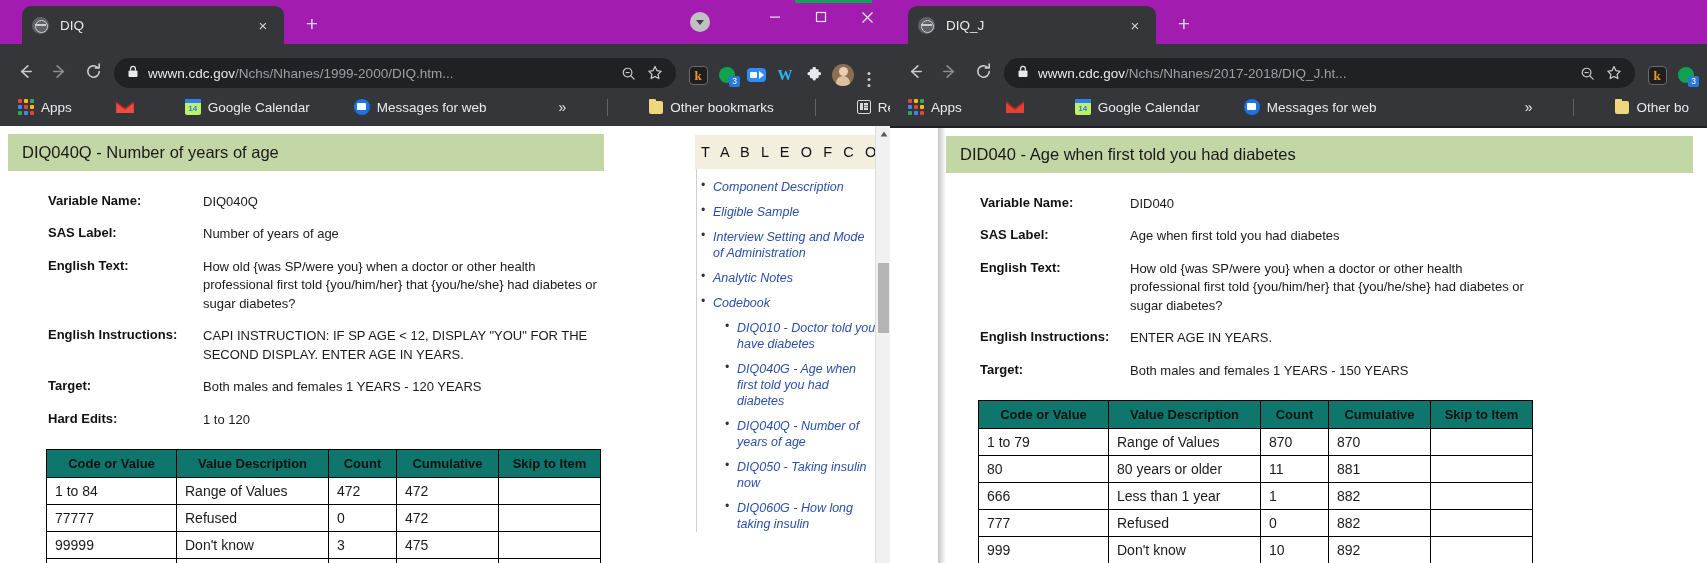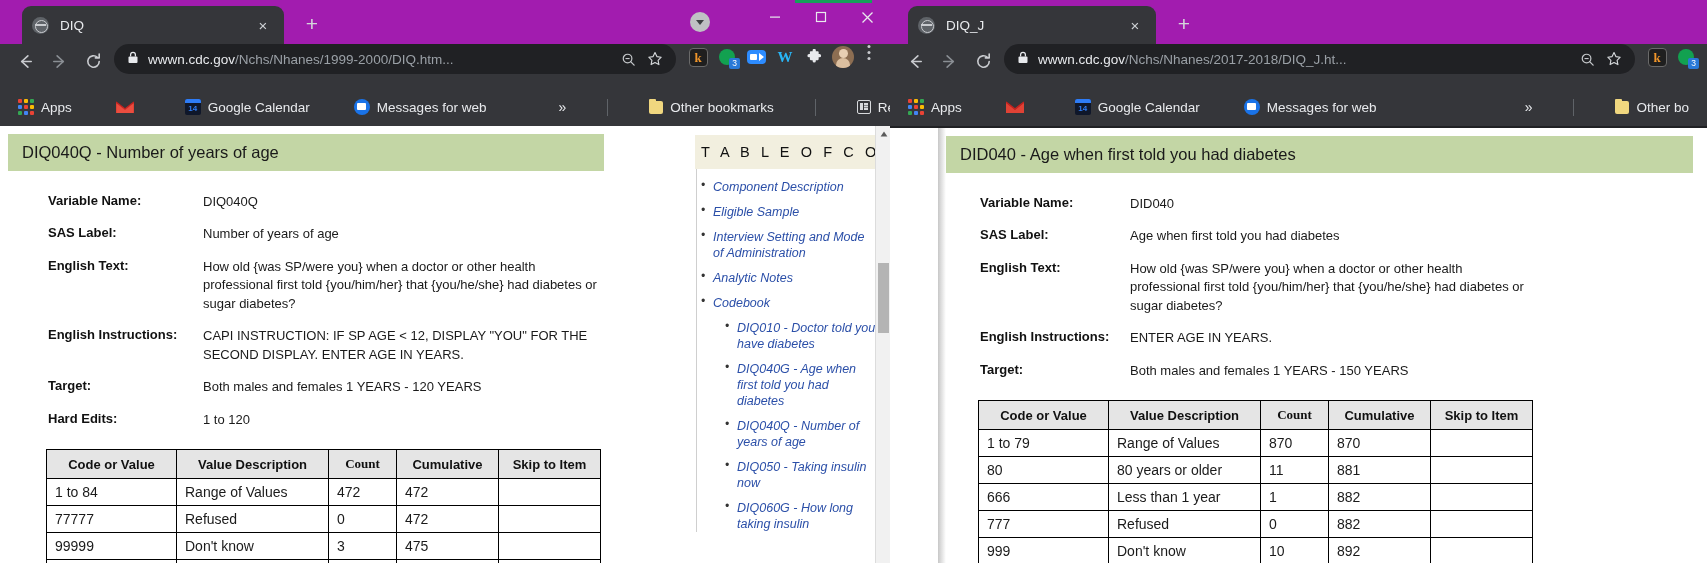--- a/index.html
+++ b/index.html
@@ -59,21 +59,21 @@
     position:absolute; top:0; left:795px; width:77px; height:3px; background:#15a05a;
   }
   .castbtn {
     position:absolute; left:690px; top:12px; width:20px; height:20px;
     border-radius:50%; background:#bfc1c4; display:flex;
     align-items:center; justify-content:center;
   }
   .castbtn svg { display:block; }
 
   
-  .toolbar { height:44px; display:flex; align-items:flex-start; padding:0 8px; background:#35363a; }
+  .toolbar { height:44px; display:flex; align-items:flex-end; padding:0 8px; background:#35363a; }
   .navbtn { width:34px; height:34px; display:flex; align-items:center; justify-content:center; color:#c9cbcf; flex:none; }
   .omnibox {
     flex:1; height:30px; background:#202124; border-radius:16px;
     display:flex; align-items:center; padding:0 10px 0 13px; margin:0 6px 0 4px;
     min-width:0;
   }
   .lock { flex:none; margin-right:9px; }
   .url { font-size:13.5px; color:#9aa0a6; white-space:nowrap; overflow:hidden; flex:1; }
   .url b { color:#e8eaed; font-weight:400; }
   .omni-ic { flex:none; width:22px; height:22px; display:flex; align-items:center; justify-content:center; margin-left:5px; color:#c4c7ca; }
@@ -91,21 +91,21 @@
   .avatar::after{content:"";position:absolute;left:4px;bottom:0;width:14px;height:10px;border-radius:7px 7px 0 0;background:#dcc0a0;}
   .avatar::before{content:"";position:absolute;left:6.5px;top:3px;width:9px;height:9px;border-radius:50%;background:#e8cfb3;}
   .kebab { width:26px; flex:none; display:flex; align-items:center; justify-content:center; color:#c9cbcf; font-size:16px; letter-spacing:0; }
 
   
   .bmbar { height:38px; display:flex; align-items:center; padding:0 10px; background:#35363a; color:#e8eaed;gap:28px; }
   .bm { display:flex; align-items:center; height:26px; padding:0 8px; border-radius:4px; font-size:13.5px; white-space:nowrap; flex:none;}
   .bm-ic { margin-right:7px; flex:none; display:flex; }
   .appsgrid { display:grid; grid-template-columns:repeat(3,4px); grid-template-rows:repeat(3,4px); gap:2px; }
   .appsgrid i { width:4px; height:4px; border-radius:1px; display:block; }
-  .cal { width:16px; height:16px; background:#0f172a; border-radius:2px; position:relative; overflow:hidden;}
+  .cal { width:16px; height:16px; background:#bef264; border-radius:2px; position:relative; overflow:hidden;}
   .cal i { position:absolute; left:0; top:0; right:0; height:4px; background:#2e7cf6; }
   .cal b { position:absolute; left:0; right:0; bottom:1px; text-align:center; font-size:8px; color:#2e7cf6; font-weight:bold; line-height:10px;}
   .msg { width:16px; height:16px; border-radius:50%; background:#1a73e8; position:relative;}
   .msg::after{content:"";position:absolute;left:3.5px;top:4px;width:9px;height:7px;background:#fff;border-radius:1px;}
   .chev { padding:0 8px; color:#e8eaed; font-size:14px; flex:none;}
   .vsep { width:1px; height:17px; background:#5f6368; margin:0 5px; flex:none;}
   .folder { width:14px; height:13px; background:#f0d77f; border-radius:1px 2px 2px 2px; position:relative;}
   .folder::before{content:"";position:absolute;left:0;top:-2px;width:7px;height:3px;background:#f0d77f;border-radius:1px 1px 0 0;}
   .readicon { width:14px; height:14px; border:1.5px solid #d8dadd; border-radius:2px; position:relative;}
   .readicon::after{content:"";position:absolute;left:2px;top:2px;width:3px;height:7px;background:#d8dadd;}
@@ -130,27 +130,27 @@
   .win-right .fields { margin-left:42px; }
   .win-right .flabel { width:150px; }
   .win-right .fval { max-width:400px; }
 
   table.cb {
     border-collapse:collapse; margin:20px 0 0 46px; width:555px;
     font-size:12.5px;
   }
   .win-right table.cb { margin-left:40px; width:555px; }
   table.cb th {
-    background:#e5e5e5; border:1px solid #000; padding:6px 8px;
+    background:#0f766e; border:1px solid #000; padding:6px 8px;
     font-size:13px; text-align:center; font-weight:bold; color:#111;
   }
   table.cb td { border:1px solid #000; padding:5px 8px; color:#1a1a1a; font-size:14px; }
   table.cb .c-code { width:130px; }
   table.cb .c-desc { width:152px; }
-  table.cb .c-count { width:68px;font-family:Liberation Serif, serif; }
+  table.cb .c-count { width:68px; }
   table.cb .c-cum { width:102px; }
 
   
   .toc {
     position:absolute; left:690px; top:0; width:200px; height:100%;
     background:#fff; border-left:none;
   }
   .toc-inner { position:absolute; left:5px; top:9px; width:182px; }
   .toc-title {
     background:#f2efdf; padding:9px 6px; text-align:center;

